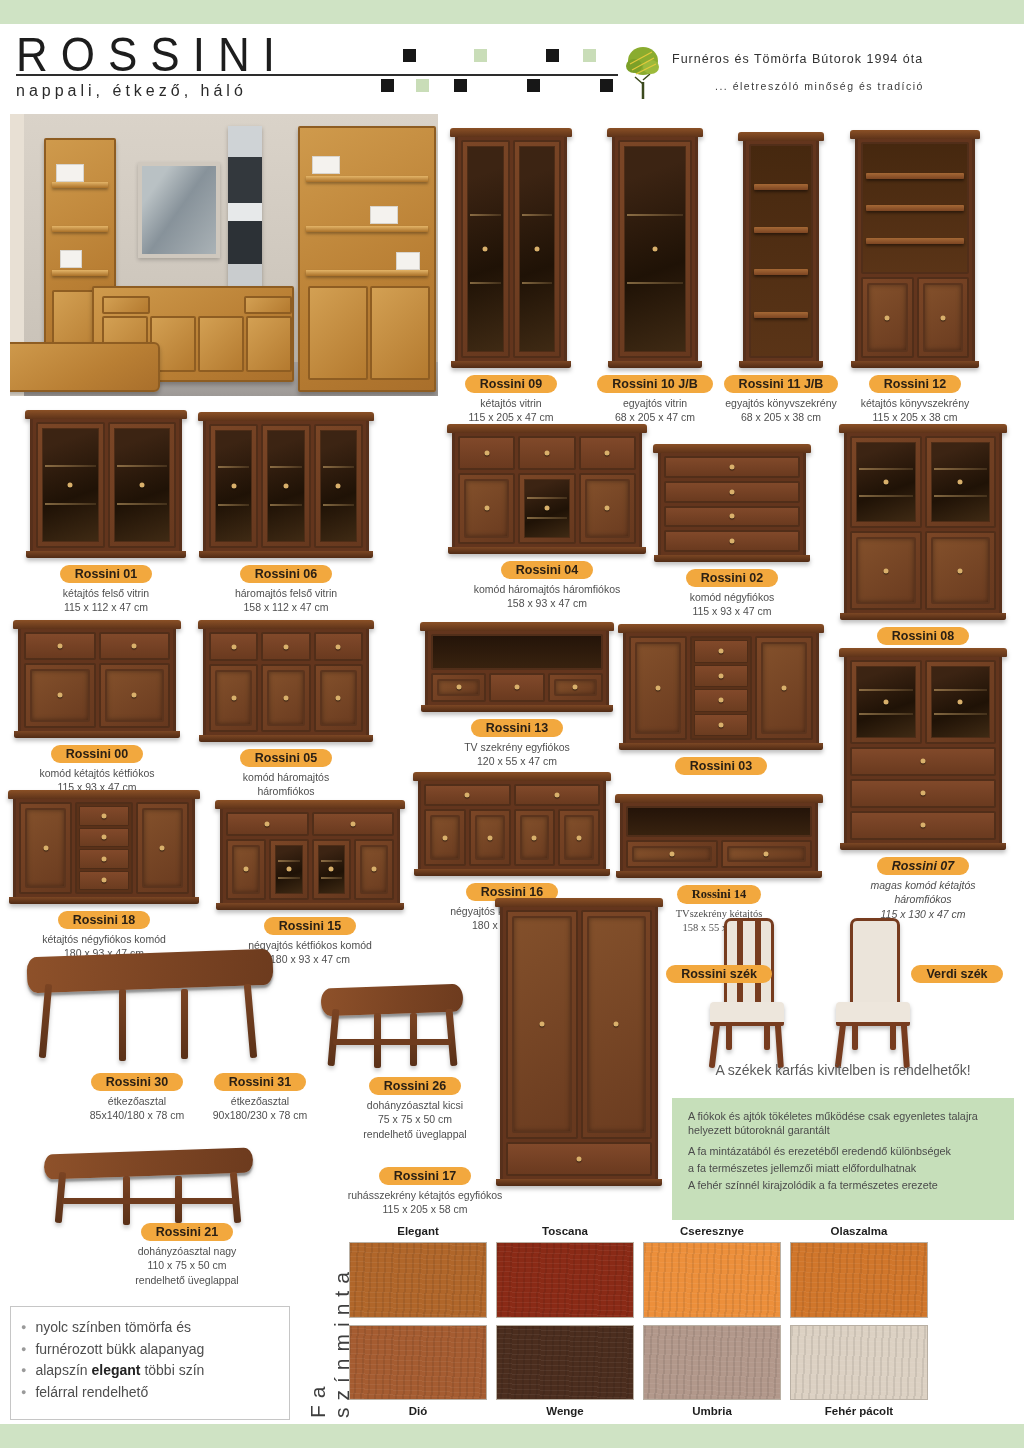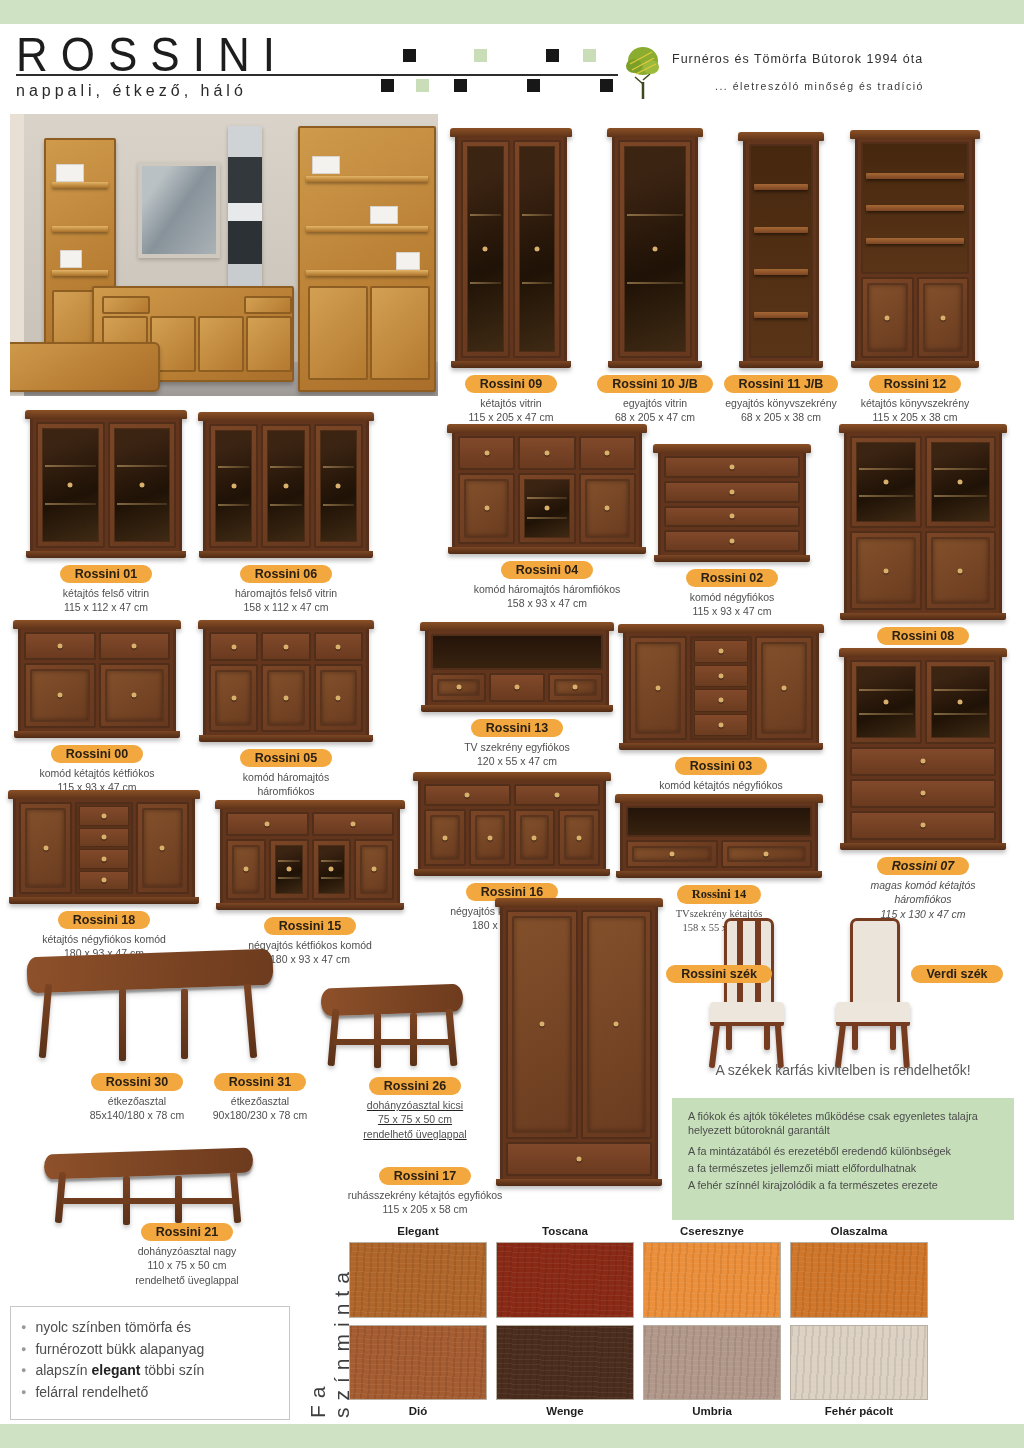--- a/index.html
+++ b/index.html
@@ -536,24 +536,21 @@
                   </div>
                 </div>
                 <div class="cell" data-name="furniture-door">
                   <div class="door-panel"></div>
                   <div class="knob" data-name="knob-handle"></div>
                 </div>
               </div>
             </div>
             <div class="cab-plinth"></div>
           </div>
-        </div><div class="pill" data-name="product-label">Rossini 03</div><div class="product-desc" data-name="product-desc">
-          <div data-name="desc-line">komód kétajtós négyfiókos</div>
-          <div data-name="desc-line">158 x 93 x 47 cm</div>
-        </div></div>
+        </div><div class="pill" data-name="product-label">Rossini 03</div></div>
       <div class="product-card" data-name="product-card-18" style="left: 8px; top: 790px; width: 192px;"><div class="product-art" data-name="product-photo">
           <div class="cab" data-name="cabinet-art" style="width: 182px; height: 114px;">
             <div class="cab-cornice"></div>
             <div class="cab-body">
               <div class="cab-row" style="flex-grow: 100;">
                 <div class="cell" data-name="furniture-door">
                   <div class="door-panel"></div>
                   <div class="knob" data-name="knob-handle"></div>
                 </div>
                 <div class="cell c-stack" data-name="furniture-stack4">
@@ -774,21 +771,21 @@
       <div class="art-abs" data-name="product-photo" style="left: 318px; top: 980px; width: 148px; height: 92px;">
         <div class="tbl" data-name="coffee-table-art" style="width: 148px; height: 92px;">
           <div class="t-top" style="left: 2%; right: 2%; top: 6%; height: 30%; transform: rotate(-2deg);"></div>
           <div class="t-leg" style="left: 8%; top: 32%; height: 62%; transform: rotate(5deg);"></div>
           <div class="t-leg" style="left: 38%; top: 36%; height: 60%; transform: rotate(0deg);"></div>
           <div class="t-leg" style="left: 62%; top: 36%; height: 58%; transform: rotate(0deg);"></div>
           <div class="t-leg" style="left: 88%; top: 32%; height: 62%; transform: rotate(-5deg);"></div>
           <div class="t-shelf" style="left: 10%; right: 10%; top: 64%;"></div>
         </div>
       </div>
-      <div class="product-card" data-name="product-card-26" style="left: 340px; top: 1076px; width: 150px; text-decoration: underline;"><div class="pill" data-name="product-label">Rossini 26</div><div class="product-desc" data-name="product-desc">
+      <div class="product-card" data-name="product-card-26" style="left: 340px; top: 1076px; width: 150px;"><div class="pill" data-name="product-label">Rossini 26</div><div class="product-desc" data-name="product-desc">
           <div data-name="desc-line">dohányzóasztal kicsi</div>
           <div data-name="desc-line">75 x 75 x 50 cm</div>
           <div data-name="desc-line">rendelhető üveglappal</div>
         </div></div>
       <div class="art-abs" data-name="product-photo" style="left: 500px; top: 898px; width: 158px; height: 288px;">
         <div class="cab" data-name="cabinet-art" style="width: 158px; height: 288px; margin: 0px auto;">
           <div class="cab-cornice"></div>
           <div class="cab-body">
             <div class="cab-row" style="flex-grow: 87;">
               <div class="cell" data-name="furniture-door">

